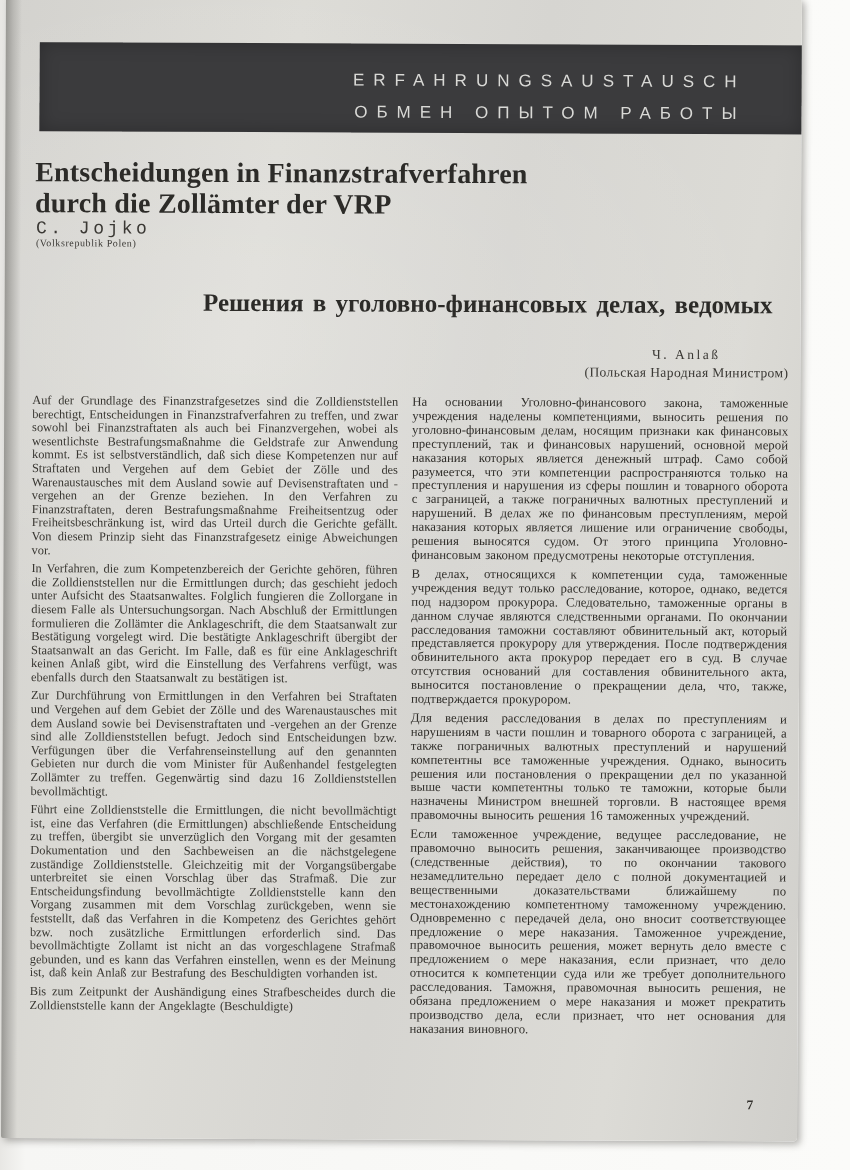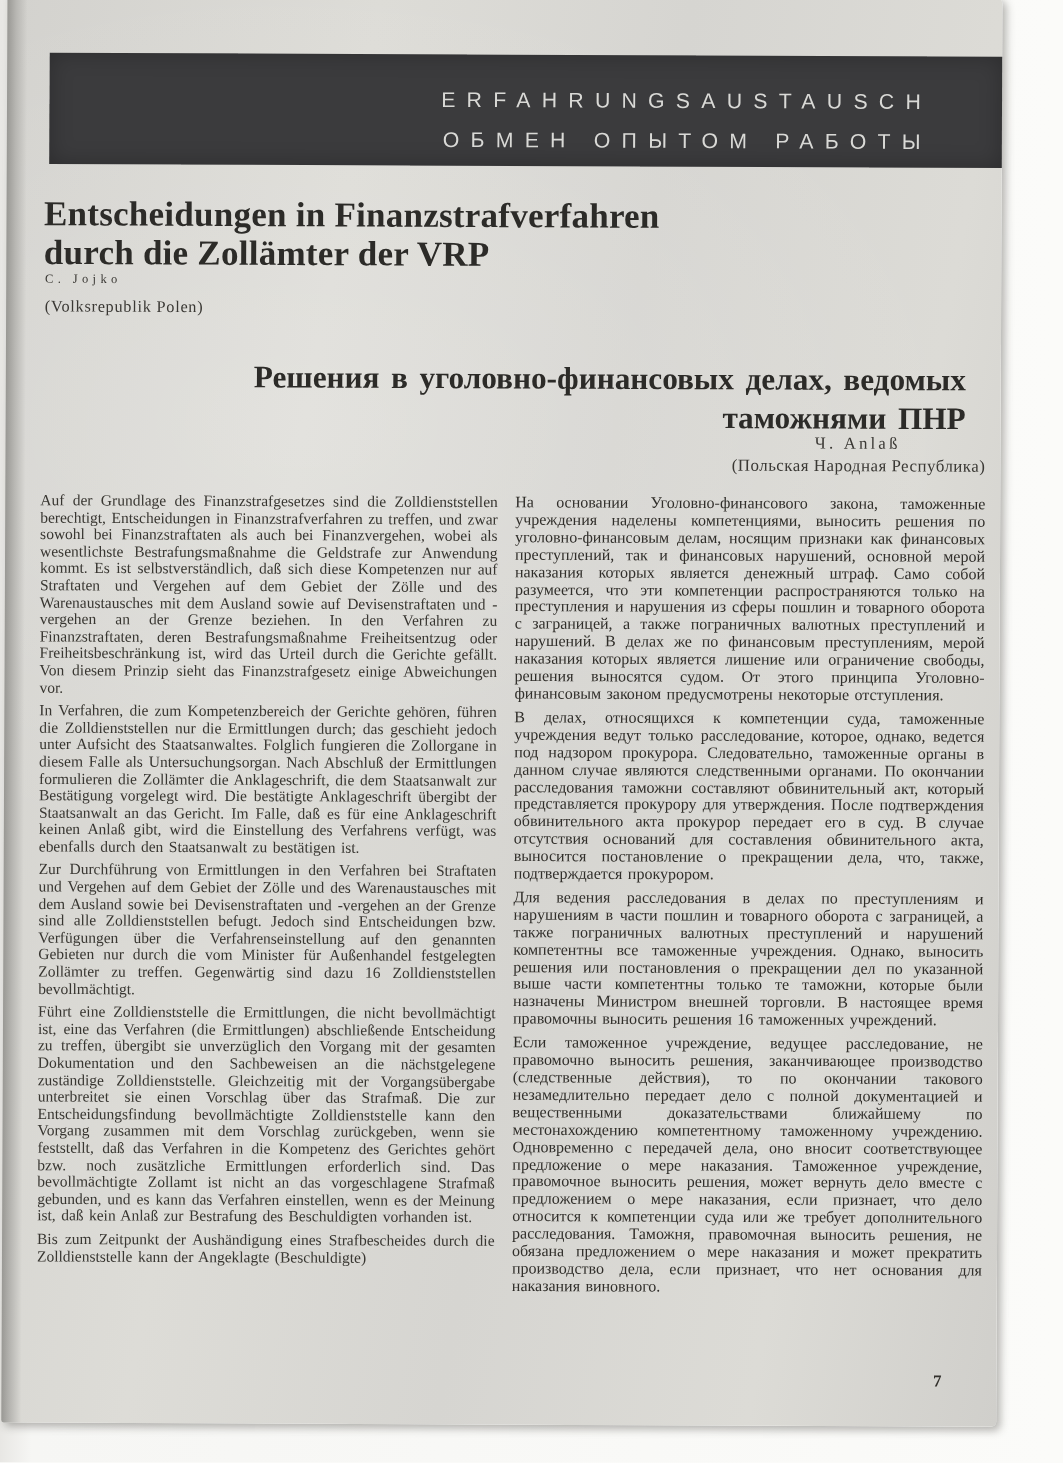--- a/index.html
+++ b/index.html
@@ -70,29 +70,30 @@
     font-weight: bold;
     font-size: 28px;
     line-height: 31px;
     color: #2c2b28;
     letter-spacing: 0.2px;
   }
   .author-de {
     position: absolute;
     left: 31px;
     top: 224px;
-    font-size: 10px;
+    font-size: 18px;
     letter-spacing: 3.5px;
     color: #3a3834;
+    font-family: Liberation Mono, monospace;
   }
   .affil-de {
     position: absolute;
     left: 31px;
     top: 243px;
-    font-size: 13px;
+    font-size: 10px;
     letter-spacing: 0.6px;
     color: #3a3834;
     text-align: right;
   }
   
   .title-ru {
     position: absolute;
     right: 28px;
     top: 292px;
     margin: 0;
@@ -169,24 +170,24 @@
     <div class="band">
       <div class="band-line">ERFAHRUNGSAUSTAUSCH</div>
       <div class="band-line">ОБМЕН ОПЫТОМ РАБОТЫ</div>
     </div>
 
     <h1 class="title-de"><span>Entscheidungen in Finanzstrafverfahren</span><br><span>durch die Zollämter der VRP</span></h1>
 
     <div class="author-de">C. Jojko</div>
     <div class="affil-de">(Volksrepublik Polen)</div>
 
-    <h2 class="title-ru" lang="ru"><span>Решения в уголовно-финансовых делах, ведомых</span><br><span>таможнями ПНР</span></h2>
+    <h2 class="title-ru" lang="ru"><span>Решения в уголовно-финансовых делах, ведомых</span><br></h2>
 
     <div class="author-ru" lang="ru">Ч. Anlaß</div>
-    <div class="affil-ru" lang="ru">(Польская Народная Республика)</div>
+    <div class="affil-ru" lang="ru">(Польская Народная Министром)</div>
 
     <div class="columns">
       <div class="col col-de" lang="de">
           <p>Auf der Grundlage des Finanzstrafgesetzes sind die Zolldienststellen berechtigt, Entscheidungen in Finanzstrafverfahren zu treffen, und zwar sowohl bei Finanzstraftaten als auch bei Finanzvergehen, wobei als wesentlichste Bestrafungsmaßnahme die Geldstrafe zur Anwendung kommt. Es ist selbstverständlich, daß sich diese Kompetenzen nur auf Straftaten und Vergehen auf dem Gebiet der Zölle und des Warenaustausches mit dem Ausland sowie auf Devisenstraftaten und -vergehen an der Grenze beziehen. In den Verfahren zu Finanzstraftaten, deren Bestrafungsmaßnahme Freiheitsentzug oder Freiheitsbeschränkung ist, wird das Urteil durch die Gerichte gefällt. Von diesem Prinzip sieht das Finanzstrafgesetz einige Abweichungen vor.</p>
           <p>In Verfahren, die zum Kompetenzbereich der Gerichte gehören, führen die Zolldienststellen nur die Ermittlungen durch; das geschieht jedoch unter Aufsicht des Staatsanwaltes. Folglich fungieren die Zollorgane in diesem Falle als Untersuchungsorgan. Nach Abschluß der Ermittlungen formulieren die Zollämter die Anklageschrift, die dem Staatsanwalt zur Bestätigung vorgelegt wird. Die bestätigte Anklageschrift übergibt der Staatsanwalt an das Gericht. Im Falle, daß es für eine Anklageschrift keinen Anlaß gibt, wird die Einstellung des Verfahrens verfügt, was ebenfalls durch den Staatsanwalt zu bestätigen ist.</p>
           <p>Zur Durchführung von Ermittlungen in den Verfahren bei Straftaten und Vergehen auf dem Gebiet der Zölle und des Warenaustausches mit dem Ausland sowie bei Devisenstraftaten und -vergehen an der Grenze sind alle Zolldienststellen befugt. Jedoch sind Entscheidungen bzw. Verfügungen über die Verfahrenseinstellung auf den genannten Gebieten nur durch die vom Minister für Außenhandel festgelegten Zollämter zu treffen. Gegenwärtig sind dazu 16 Zolldienststellen bevollmächtigt.</p>
           <p>Führt eine Zolldienststelle die Ermittlungen, die nicht bevollmächtigt ist, eine das Verfahren (die Ermittlungen) abschließende Entscheidung zu treffen, übergibt sie unverzüglich den Vorgang mit der gesamten Dokumentation und den Sachbeweisen an die nächstgelegene zuständige Zolldienststelle. Gleichzeitig mit der Vorgangsübergabe unterbreitet sie einen Vorschlag über das Strafmaß. Die zur Entscheidungsfindung bevollmächtigte Zolldienststelle kann den Vorgang zusammen mit dem Vorschlag zurückgeben, wenn sie feststellt, daß das Verfahren in die Kompetenz des Gerichtes gehört bzw. noch zusätzliche Ermittlungen erforderlich sind. Das bevollmächtigte Zollamt ist nicht an das vorgeschlagene Strafmaß gebunden, und es kann das Verfahren einstellen, wenn es der Meinung ist, daß kein Anlaß zur Bestrafung des Beschuldigten vorhanden ist.</p>
           <p>Bis zum Zeitpunkt der Aushändigung eines Strafbescheides durch die Zolldienststelle kann der Angeklagte (Beschuldigte)</p>
         </div>
       <div class="col col-ru" lang="ru">

